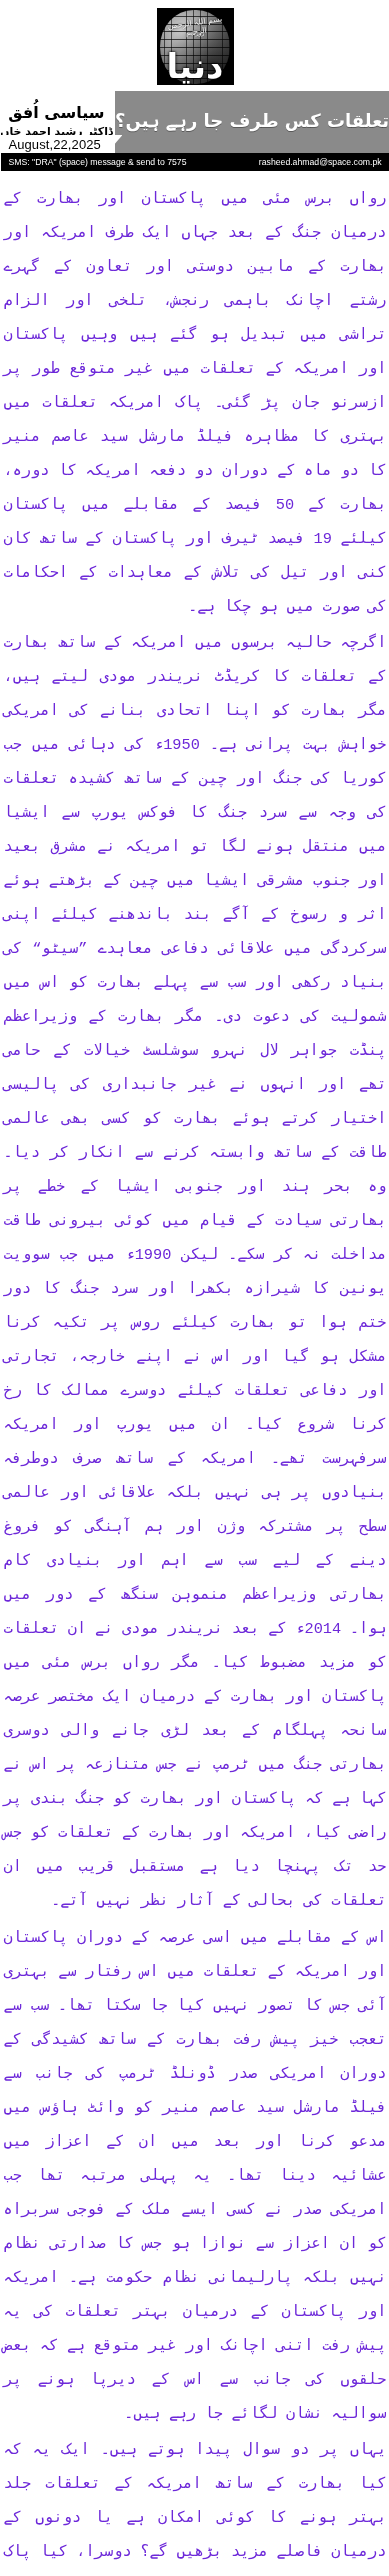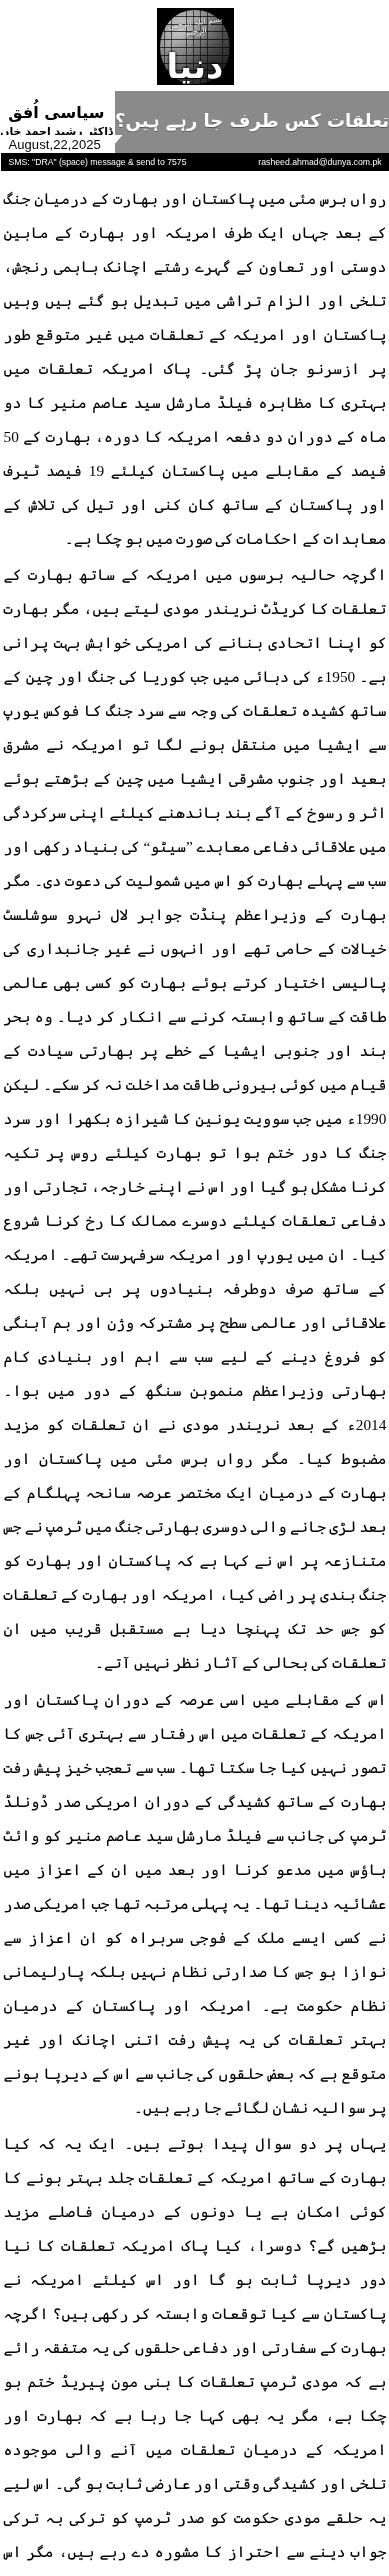--- a/index.html
+++ b/index.html
@@ -228,22 +228,22 @@
 
   
   .article {
     width: 390px;
     box-sizing: border-box;
     padding: 10.8px 3.6px 24px 3.6px;
     background: #ffffff;
   }
   .para {
     margin: 0 0 2.4px 0;
-    color: #000000;
-    font-family: Liberation Serif, serif;
+    color: #6d28d9;
+    font-family: Liberation Mono, monospace;
     font-size: 15.3px;
     line-height: 34px;
     text-align: justify;
     text-align-last: right;
     direction: rtl;
     word-spacing: -0.6px;
   }
 </style>
 </head>
 <body>
@@ -282,21 +282,21 @@
     </div>
   </div>
 
   <div class="date-ribbon">
     <span class="date-text">August,22,2025</span>
   </div>
 </div>
 
 <div class="sms-bar">
   <span class="sms-left">SMS: "DRA" (space) message &amp; send to 7575</span>
-  <span class="sms-right">rasheed.ahmad@dunya.com.pk</span>
+  <span class="sms-right">rasheed.ahmad@space.com.pk</span>
 </div>
 
 <div class="article">
   <p class="para">رواں برس مئی میں پاکستان اور بھارت کے درمیان جنگ کے بعد جہاں ایک طرف امریکہ اور بھارت کے مابین دوستی اور تعاون کے گہرے رشتے اچانک باہمی رنجش، تلخی اور الزام تراشی میں تبدیل ہو گئے ہیں وہیں پاکستان اور امریکہ کے تعلقات میں غیر متوقع طور پر ازسرنو جان پڑ گئی۔ پاک امریکہ تعلقات میں بہتری کا مظاہرہ فیلڈ مارشل سید عاصم منیر کا دو ماہ کے دوران دو دفعہ امریکہ کا دورہ، بھارت کے 50 فیصد کے مقابلے میں پاکستان کیلئے 19 فیصد ٹیرف اور پاکستان کے ساتھ کان کنی اور تیل کی تلاش کے معاہدات کے احکامات کی صورت میں ہو چکا ہے۔</p>
   <p class="para">اگرچہ حالیہ برسوں میں امریکہ کے ساتھ بھارت کے تعلقات کا کریڈٹ نریندر مودی لیتے ہیں، مگر بھارت کو اپنا اتحادی بنانے کی امریکی خواہش بہت پرانی ہے۔ 1950ء کی دہائی میں جب کوریا کی جنگ اور چین کے ساتھ کشیدہ تعلقات کی وجہ سے سرد جنگ کا فوکس یورپ سے ایشیا میں منتقل ہونے لگا تو امریکہ نے مشرق بعید اور جنوب مشرقی ایشیا میں چین کے بڑھتے ہوئے اثر و رسوخ کے آگے بند باندھنے کیلئے اپنی سرکردگی میں علاقائی دفاعی معاہدے ”سیٹو“ کی بنیاد رکھی اور سب سے پہلے بھارت کو اس میں شمولیت کی دعوت دی۔ مگر بھارت کے وزیراعظم پنڈت جواہر لال نہرو سوشلسٹ خیالات کے حامی تھے اور انہوں نے غیر جانبداری کی پالیسی اختیار کرتے ہوئے بھارت کو کسی بھی عالمی طاقت کے ساتھ وابستہ کرنے سے انکار کر دیا۔ وہ بحر ہند اور جنوبی ایشیا کے خطے پر بھارتی سیادت کے قیام میں کوئی بیرونی طاقت مداخلت نہ کر سکے۔ لیکن 1990ء میں جب سوویت یونین کا شیرازہ بکھرا اور سرد جنگ کا دور ختم ہوا تو بھارت کیلئے روس پر تکیہ کرنا مشکل ہو گیا اور اس نے اپنے خارجہ، تجارتی اور دفاعی تعلقات کیلئے دوسرے ممالک کا رخ کرنا شروع کیا۔ ان میں یورپ اور امریکہ سرفہرست تھے۔ امریکہ کے ساتھ صرف دوطرفہ بنیادوں پر ہی نہیں بلکہ علاقائی اور عالمی سطح پر مشترکہ وژن اور ہم آہنگی کو فروغ دینے کے لیے سب سے اہم اور بنیادی کام بھارتی وزیراعظم منموہن سنگھ کے دور میں ہوا۔ 2014ء کے بعد نریندر مودی نے ان تعلقات کو مزید مضبوط کیا۔ مگر رواں برس مئی میں پاکستان اور بھارت کے درمیان ایک مختصر عرصہ سانحہ پہلگام کے بعد لڑی جانے والی دوسری بھارتی جنگ میں ٹرمپ نے جس متنازعہ پر اس نے کہا ہے کہ پاکستان اور بھارت کو جنگ بندی پر راضی کیا، امریکہ اور بھارت کے تعلقات کو جس حد تک پہنچا دیا ہے مستقبل قریب میں ان تعلقات کی بحالی کے آثار نظر نہیں آتے۔</p>
   <p class="para">اس کے مقابلے میں اسی عرصہ کے دوران پاکستان اور امریکہ کے تعلقات میں اس رفتار سے بہتری آئی جس کا تصور نہیں کیا جا سکتا تھا۔ سب سے تعجب خیز پیش رفت بھارت کے ساتھ کشیدگی کے دوران امریکی صدر ڈونلڈ ٹرمپ کی جانب سے فیلڈ مارشل سید عاصم منیر کو وائٹ ہاؤس میں مدعو کرنا اور بعد میں ان کے اعزاز میں عشائیہ دینا تھا۔ یہ پہلی مرتبہ تھا جب امریکی صدر نے کسی ایسے ملک کے فوجی سربراہ کو ان اعزاز سے نوازا ہو جس کا صدارتی نظام نہیں بلکہ پارلیمانی نظام حکومت ہے۔ امریکہ اور پاکستان کے درمیان بہتر تعلقات کی یہ پیش رفت اتنی اچانک اور غیر متوقع ہے کہ بعض حلقوں کی جانب سے اس کے دیرپا ہونے پر سوالیہ نشان لگائے جا رہے ہیں۔</p>
   <p class="para">یہاں پر دو سوال پیدا ہوتے ہیں۔ ایک یہ کہ کیا بھارت کے ساتھ امریکہ کے تعلقات جلد بہتر ہونے کا کوئی امکان ہے یا دونوں کے درمیان فاصلے مزید بڑھیں گے؟ دوسرا، کیا پاک امریکہ تعلقات کا نیا دور دیرپا ثابت ہو گا اور اس کیلئے امریکہ نے پاکستان سے کیا توقعات وابستہ کر رکھی ہیں؟ اگرچہ بھارت کے سفارتی اور دفاعی حلقوں کی یہ متفقہ رائے ہے کہ مودی ٹرمپ تعلقات کا ہنی مون پیریڈ ختم ہو چکا ہے، مگر یہ بھی کہا جا رہا ہے کہ بھارت اور امریکہ کے درمیان تعلقات میں آنے والی موجودہ تلخی اور کشیدگی وقتی اور عارضی ثابت ہو گی۔ اس لیے یہ حلقے مودی حکومت کو صدر ٹرمپ کو ترکی بہ ترکی جواب دینے سے احتراز کا مشورہ دے رہے ہیں، مگر اس کے ساتھ قومی مفادات اور عزتِ نفس کے تحفظ پر ڈٹ جانے کا بھی مشورہ دے رہے ہیں کیونکہ ان کی نظر میں امریکہ بھارت کے تعلقات کی اہمیت صرف ٹرمپ کی ذات تک محدود نہیں بلکہ دونوں ملکوں کے اشتراکِ مفادات پر مبنی ہے۔</p>
   <p class="para">نئی دہلی کی یہ بھی توقع ہے کہ مستقبل میں امریکہ اور چین کے درمیان کشیدگی میں اضافہ ہو گا اور اس کشیدگی میں ٹرمپ کو بھارت کی ضرورت محسوس ہو گی۔ لیکن سردست یہ پیش گوئی کرنا مشکل ہے کہ ٹرمپ کی متلون مزاجی اور امریکہ کے اپنے مفادات کو سب سے اوپر رکھنے کی پالیسی کے پیش نظر امریکہ بھارت تعلقات کی بحالی کب تک ممکن ہو سکے گی۔</p>
 
 </div>

